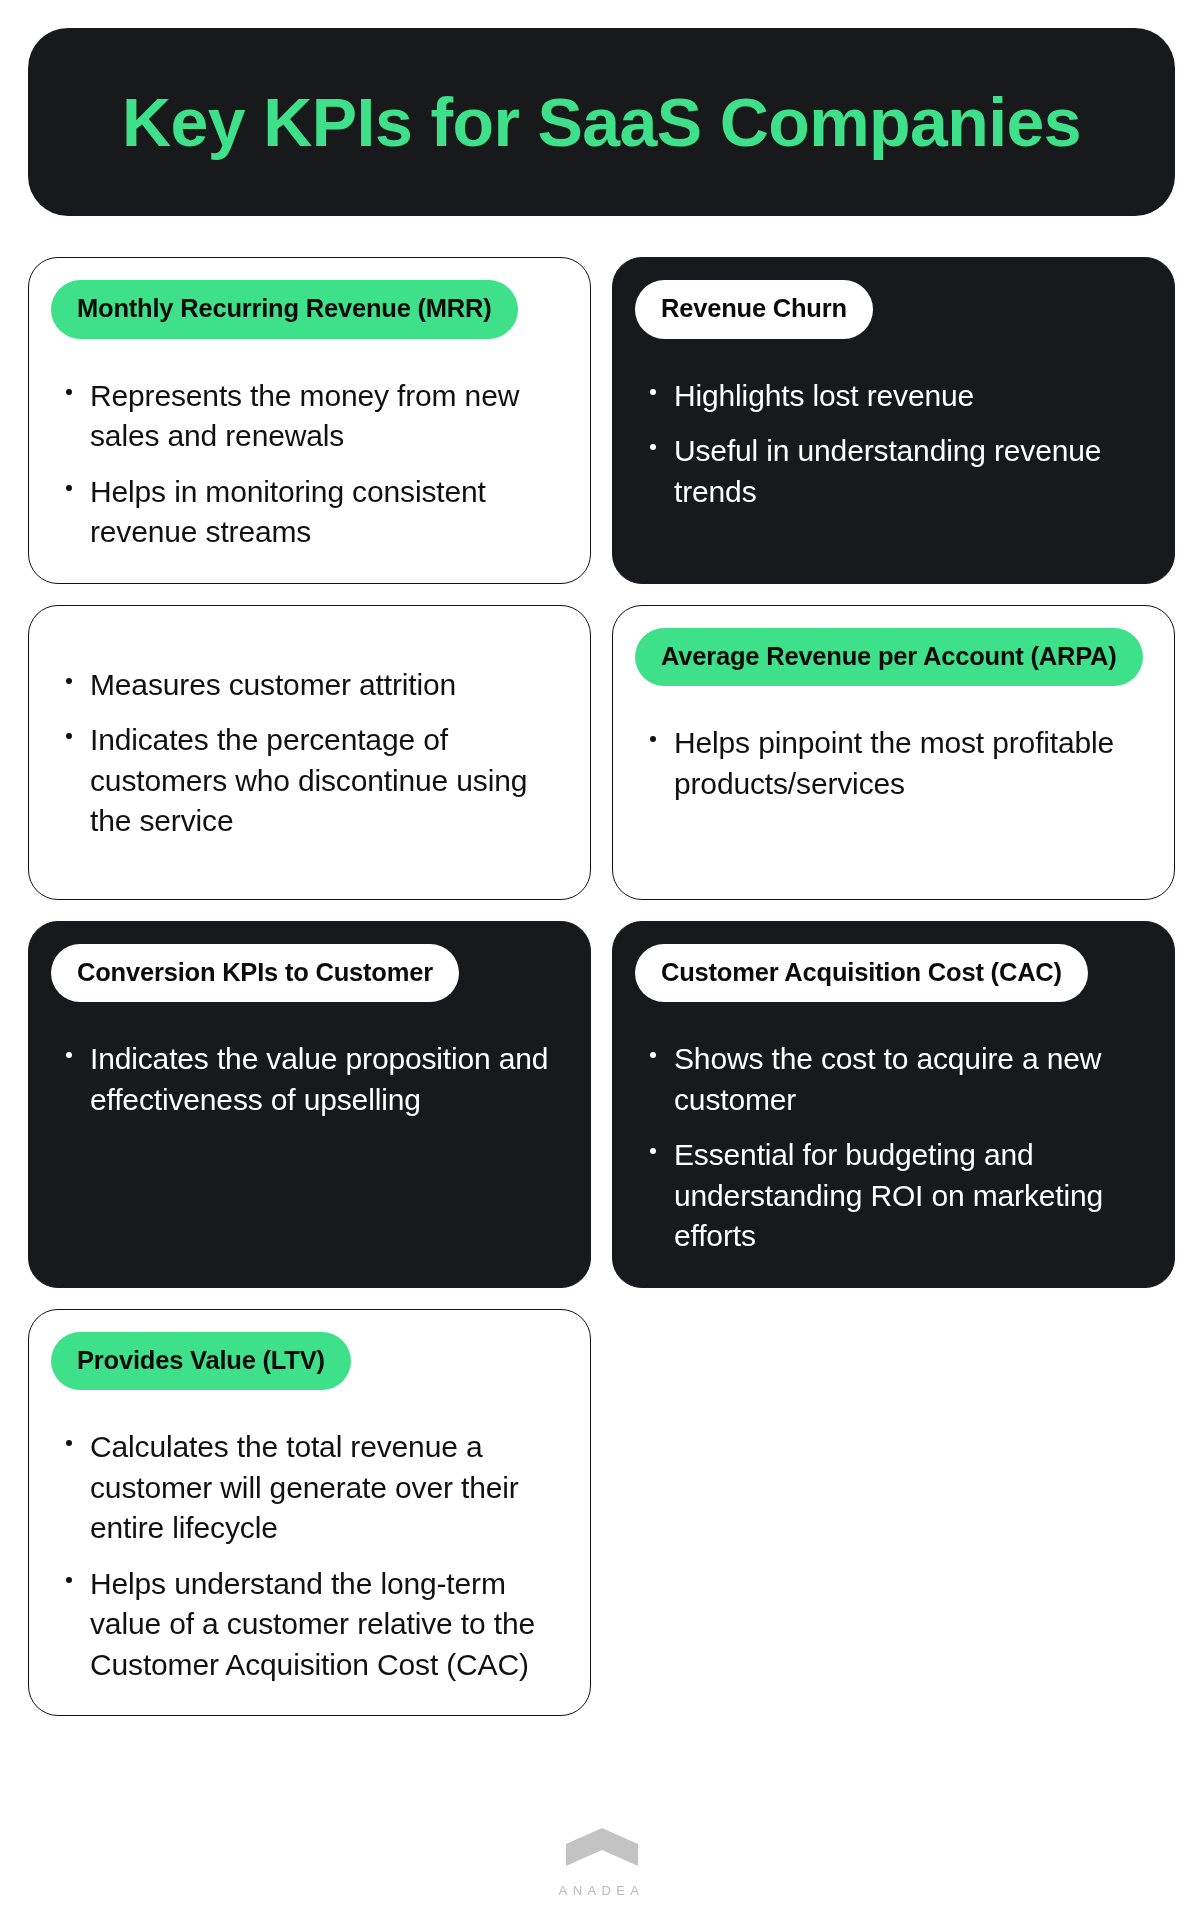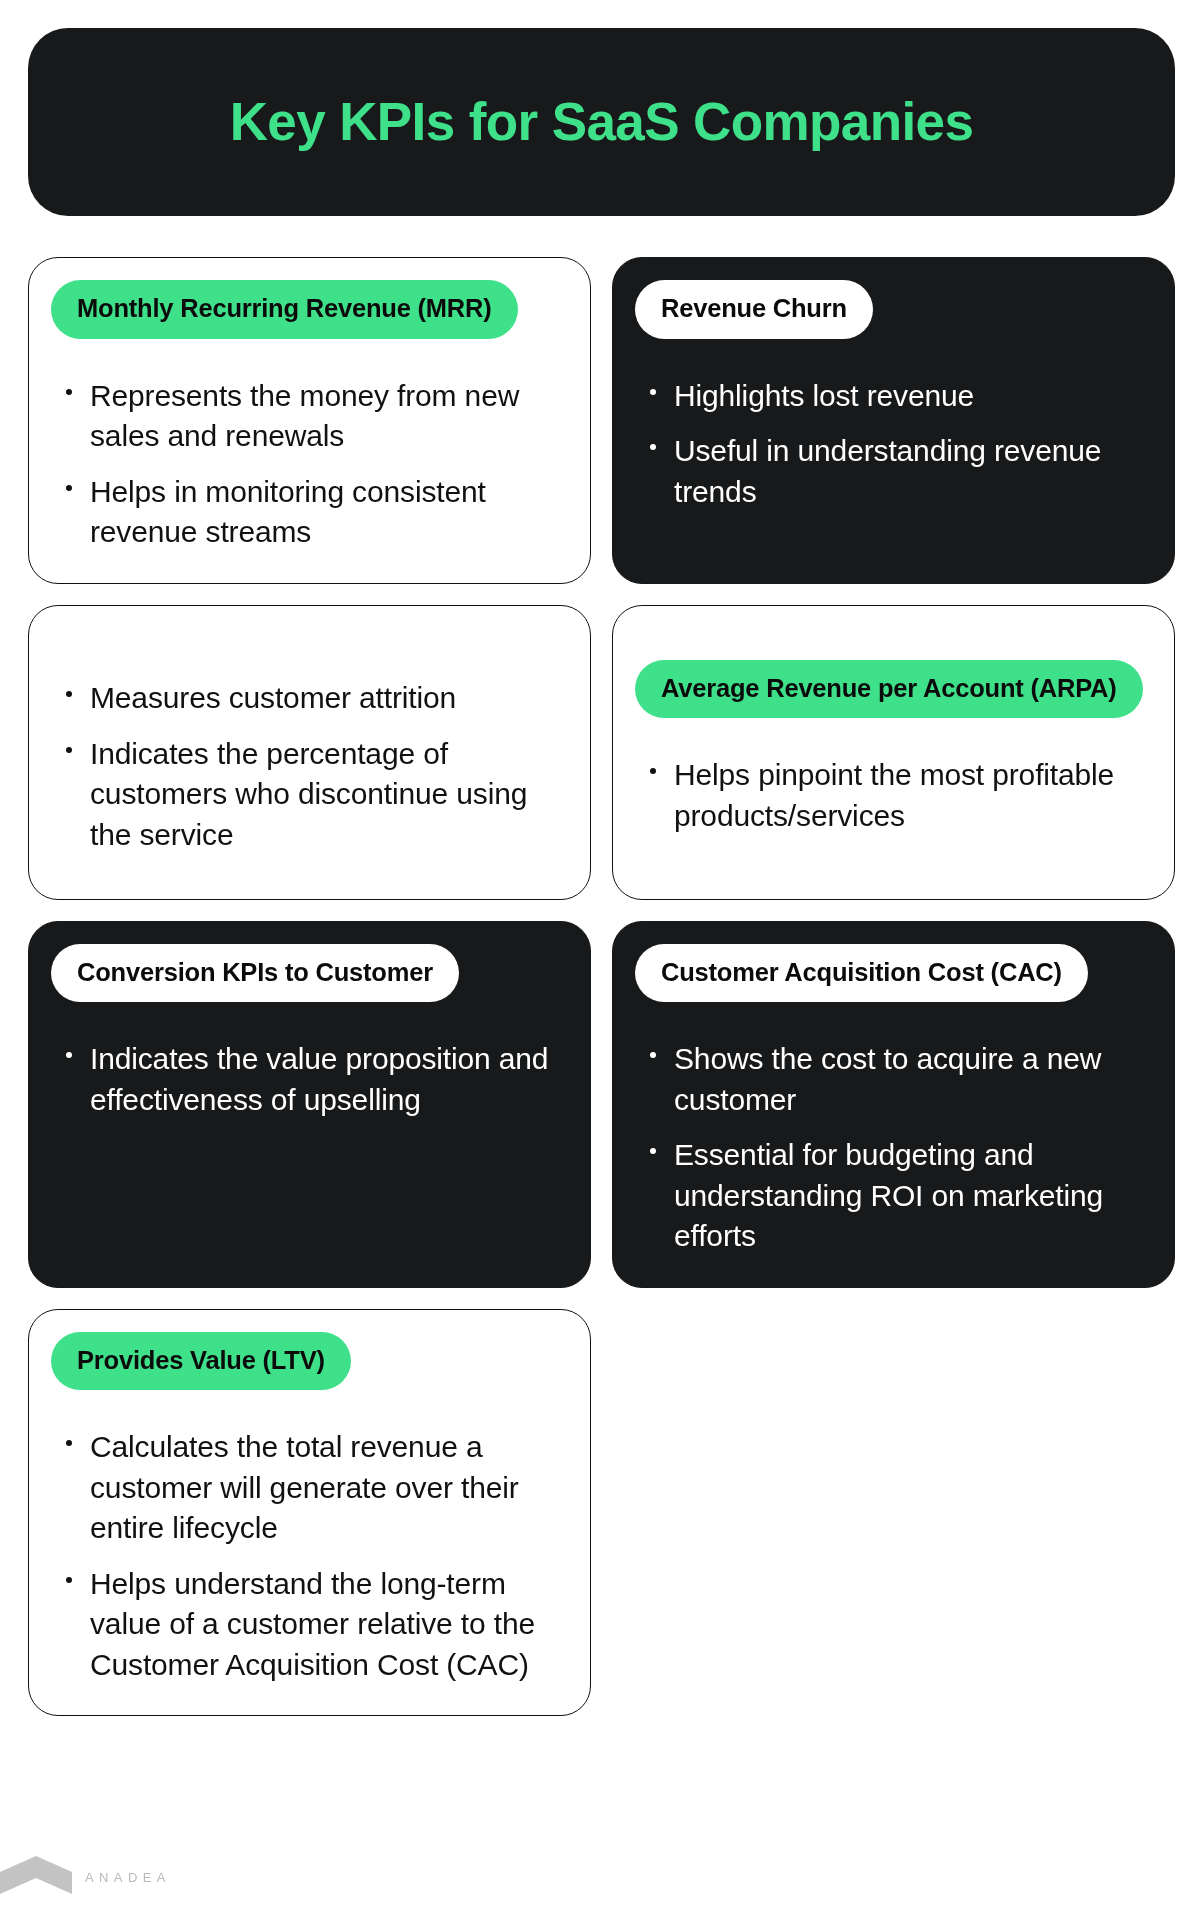--- a/index.html
+++ b/index.html
@@ -28,21 +28,21 @@
     height: 188px;
     background: #18191A;
     border-radius: 40px;
     display: flex;
     align-items: center;
     justify-content: center;
     margin-bottom: 41px;
   }
   .header-title {
     color: #3FE08A;
-    font-size: 53px;
+    font-size: 68px;
     font-weight: 700;
     letter-spacing: -0.6px;
     line-height: 1.1;
     text-align: center;
   }
 
   
   .grid {
     display: grid;
     grid-template-columns: 1fr 1fr;
@@ -54,21 +54,20 @@
   .card {
     border-radius: 30px;
     padding: 22px 24px 30px 22px;
     display: flex;
     flex-direction: column;
     min-height: 295px;
   }
   .card.light {
     background: #ffffff;
     border: 1.6px solid #111111;
-    justify-content: center;
   }
   .card.dark {
     background: #18191A;
     border: 1.6px solid #18191A;
   }
 
   
   .pill {
     display: inline-block;
     align-self: flex-start;
@@ -111,20 +110,21 @@
   .card.light .bullets { color: #111111; }
   .card.dark  .bullets { color: #FFFFFF; }
 
   
   .footer {
     position: absolute;
     left: 0;
     right: 0;
     bottom: 22px;
     display: flex;
+    flex-direction: column;
     align-items: center;
     gap: 13px;
   }
   .logo-mark { display: block; }
   .logo-word {
     color: #BBBBBB;
     font-size: 13px;
     letter-spacing: 5.4px;
     font-weight: 400;
   }

